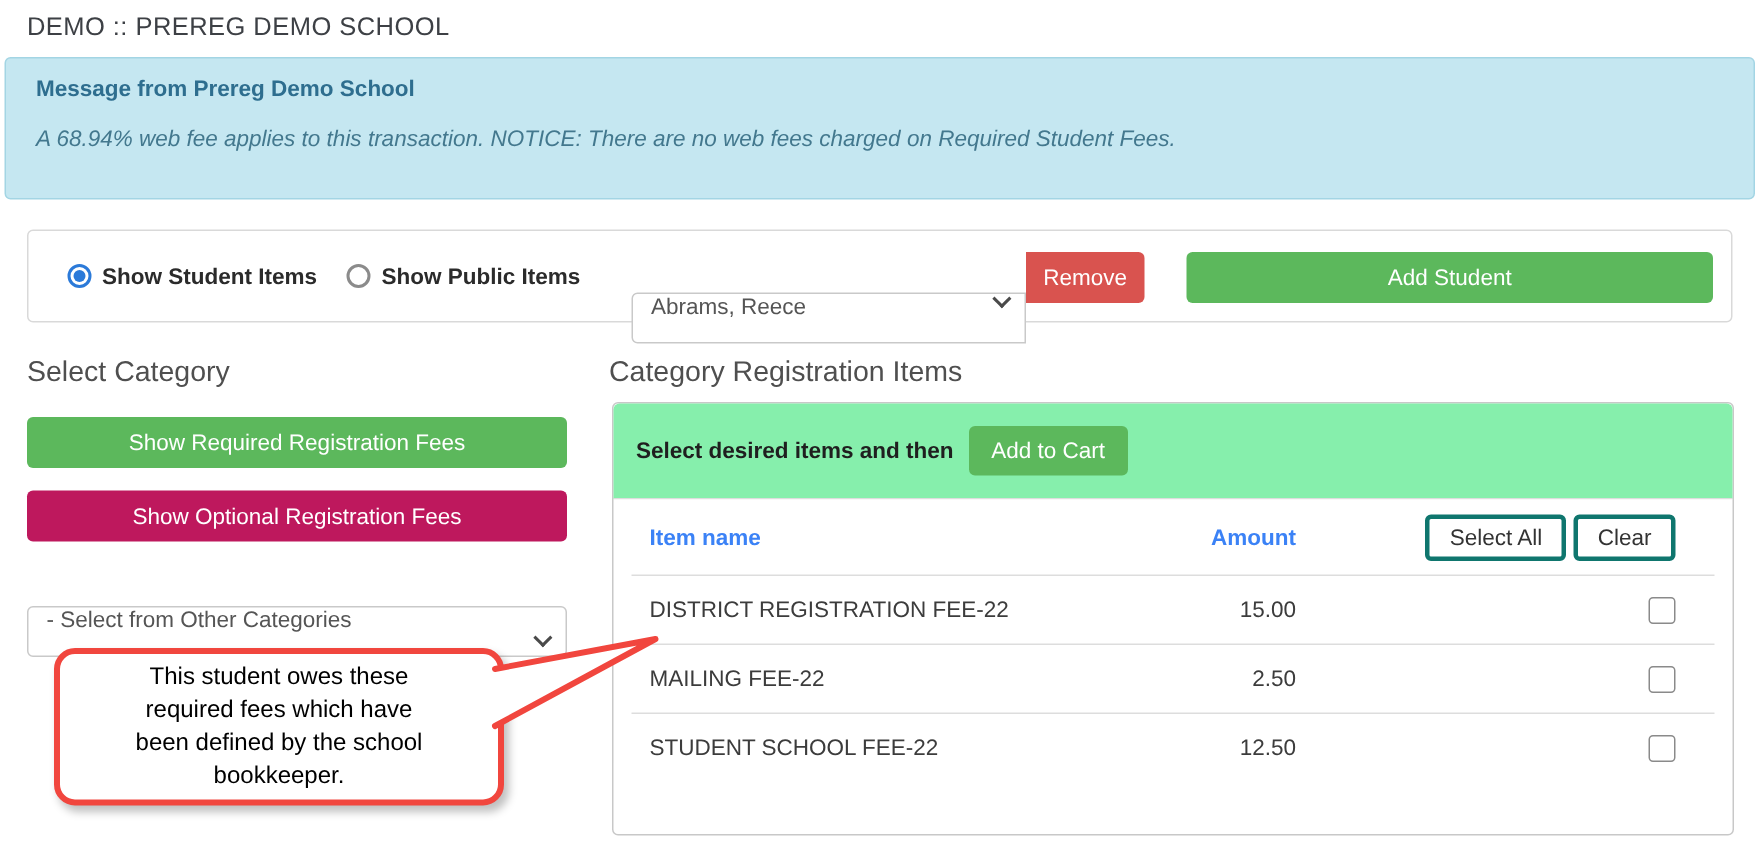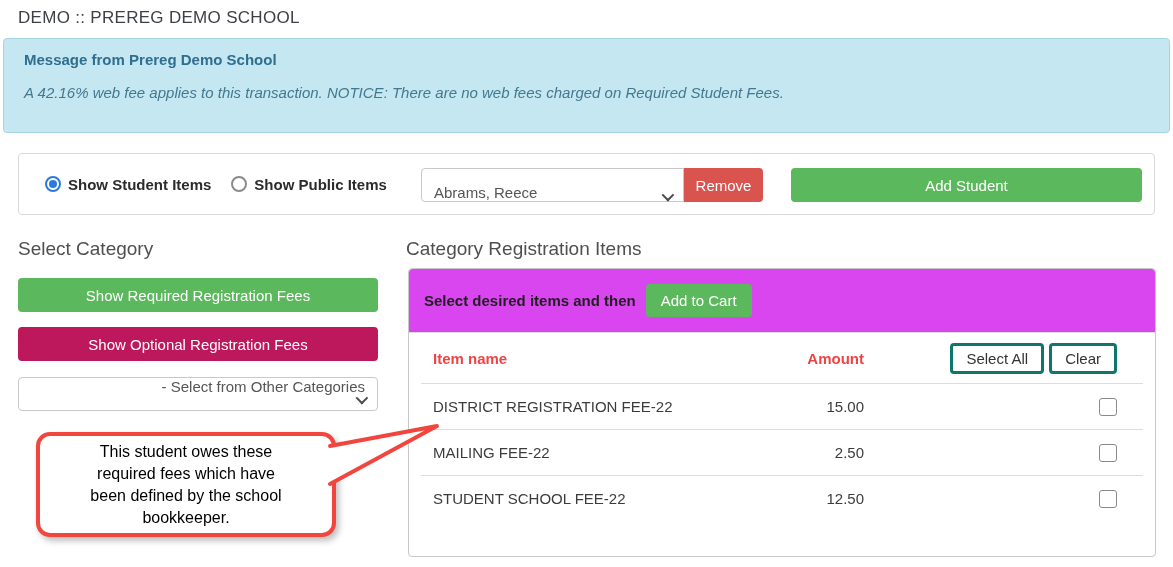--- a/index.html
+++ b/index.html
@@ -40,22 +40,23 @@
     background:#fff; position:relative; flex:0 0 auto;
   }
   .radio.selected { border-color:#2b7ad9; }
   .radio.selected::after {
     content:""; position:absolute; inset:2px; border-radius:50%; background:#2b7ad9;
   }
   .radio-label { font-size:15px; font-weight:700; color:#2b2b2b; }
 
   .select-box {
     border:1px solid #c9c9c9; border-radius:4px; background:#fff;
-    display:flex; align-items:flex-end; padding:0 12px; color:#555; font-size:15px;
+    display:flex; align-items:flex-start; padding:0 12px; color:#555; font-size:15px;
     cursor:pointer;
+    margin-top:27px;
   }
   .select-box .chev { margin-left:auto; }
   .chev {
     width:9px; height:9px; border-right:2px solid #4a4a4a; border-bottom:2px solid #4a4a4a;
     transform:rotate(45deg) translateY(-2px); flex:0 0 auto;
   }
   .student-select { position:absolute; left:402px; top:14px; width:263px; height:34px; border-radius:4px 0 0 4px; }
   .btn {
     display:flex; align-items:center; justify-content:center;
     color:#fff; font-size:15px; border:none; border-radius:4px; cursor:pointer;
@@ -83,34 +84,34 @@
     white-space:pre-line; font-weight:400;
   }
   .callout-tail { position:absolute; left:320px; top:412px; width:125px; height:80px; }
 
   
   .panel {
     position:absolute; left:408px; top:268px; width:748px; height:289px;
     border:1px solid #c8c8c8; border-radius:4px; background:#fff;
   }
   .panel-header {
-    height:64px; background:#d946ef; border-bottom:1px solid #ddd;
+    height:64px; background:#86efac; border-bottom:1px solid #ddd;
     border-radius:4px 4px 0 0;
     display:flex; align-items:center; padding:0 15px; gap:10px;
   }
   .panel-header .instruction { font-size:15px; font-weight:700; color:#1f1f1f; }
   .add-to-cart { height:33px; padding:0 15px; background:#5cb85c; }
 
   .panel-body { padding:0 12px; }
   .t-row {
     display:grid; grid-template-columns:361px 70px 1fr;
     align-items:center; padding:0 12px;
   }
   .t-head { height:50px; }
-  .t-head .col-label { font-size:15px; font-weight:700; color:#ef4444; }
+  .t-head .col-label { font-size:15px; font-weight:700; color:#3b82f6; }
   .col-amount { text-align:right; }
   .row-controls { display:flex; justify-content:flex-end; align-items:center; gap:5px; padding-right:14px; }
   .ghost-btn {
     height:31px; padding:0 13px; background:#fff; border:3px solid #0f766e; border-radius:4px;
     font-size:15px; color:#333; font-family:inherit; cursor:pointer;
     display:flex; align-items:center;
   }
   .t-item { height:46px; border-top:1px solid #ddd; font-size:15px; color:#3c3c3c; }
   .checkbox {
     width:18px; height:18px; border:1px solid #8a8a8a; border-radius:3px; background:#fff;
@@ -119,21 +120,21 @@
 </style>
 </head>
 <body>
 
 <div class="page">
 
   <div class="page-title">DEMO :: PREREG DEMO SCHOOL</div>
 
   <div class="alert">
     <div class="alert-title">Message from Prereg Demo School</div>
-    <div class="alert-body">A 42.16% web fee applies to this transaction. NOTICE: There are no web fees charged on Required Student Fees.</div>
+    <div class="alert-body">A 68.94% web fee applies to this transaction. NOTICE: There are no web fees charged on Required Student Fees.</div>
   </div>
 
   <div class="toolbar">
     <div class="radio-group">
       <span class="radio-pair">
         <span class="radio selected"></span>
         <span class="radio-label">Show Student Items</span>
       </span>
       <span class="radio-pair">
         <span class="radio"></span>

